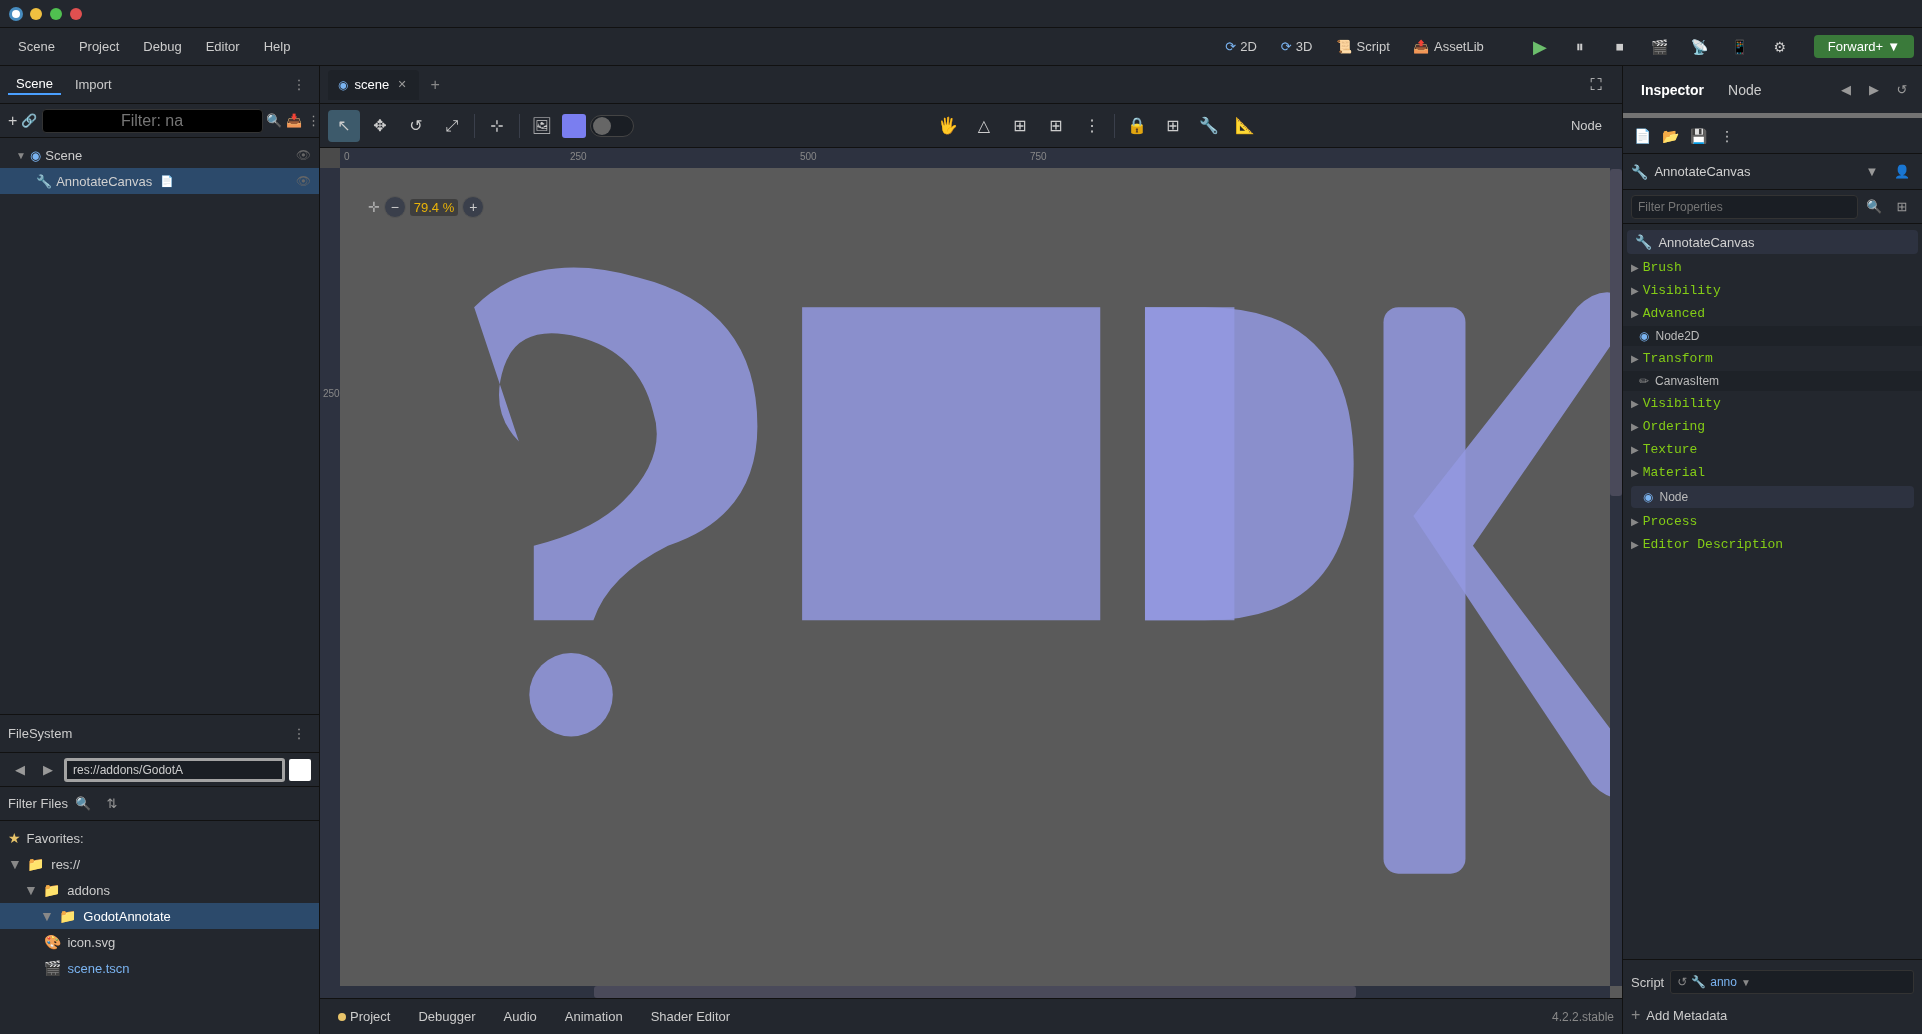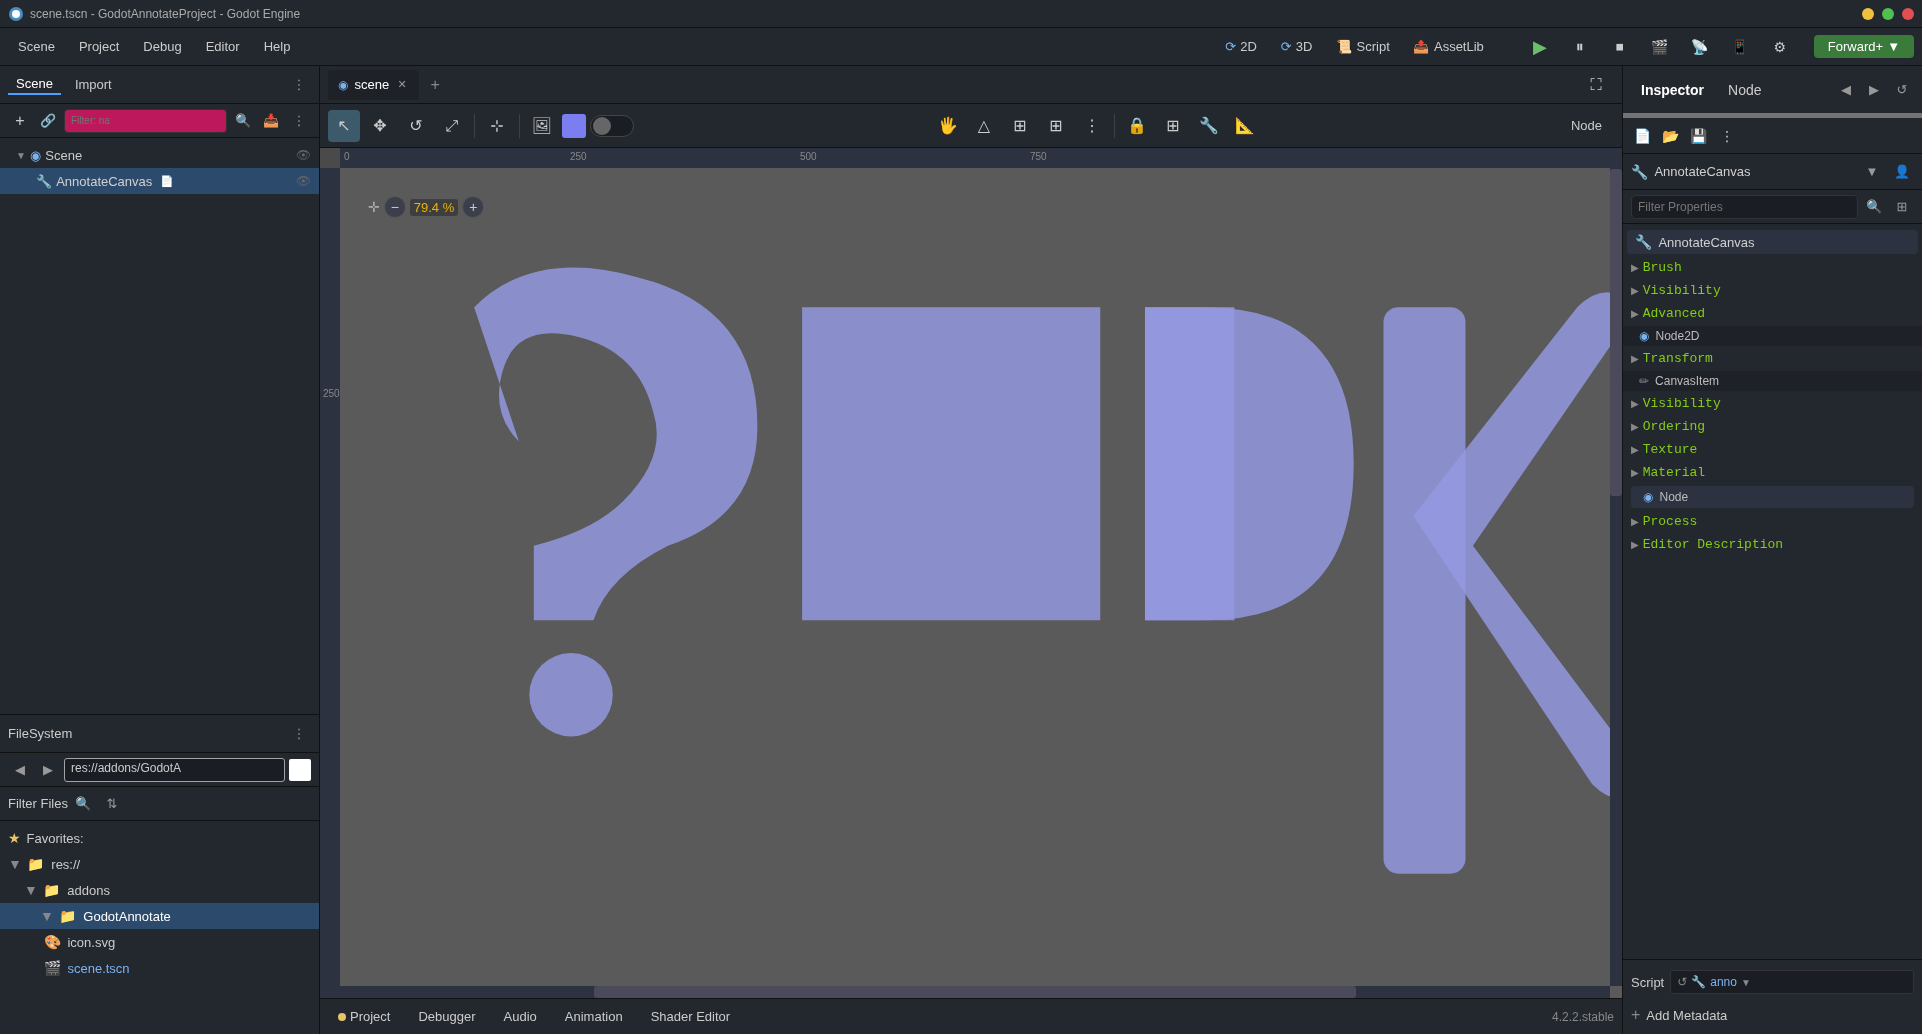--- a/index.html
+++ b/index.html
@@ -123,29 +123,30 @@
     }
     .filter-row {
       display: flex;
       align-items: center;
       padding: 4px 8px;
       gap: 4px;
       border-bottom: 1px solid #111;
       height: 34px;
     }
     .filter-input {
-      background: #be185d;
+      background: #000000;
       border: 1px solid #333;
       border-radius: 4px;
       color: #ccc;
       padding: 2px 6px;
-      font-size: 10px;
+      font-size: 16px;
       flex: 1;
       height: 24px;
       outline: none;
+      text-align: center;
     }
     .scene-tree {
       flex: 1;
       overflow-y: auto;
       padding: 4px 0;
     }
     .tree-item {
       display: flex;
       align-items: center;
       padding: 2px 8px 2px 16px;
@@ -177,27 +178,28 @@
       display: flex;
       align-items: center;
       padding: 4px 8px;
       gap: 4px;
       border-bottom: 1px solid #111;
       height: 34px;
     }
     .fs-path {
       flex: 1;
       background: #1a1e24;
-      border: 1px solid #a3a3a3;
+      border: 3px solid #a3a3a3;
       border-radius: 3px;
       color: #ccc;
       font-size: 12px;
       padding: 2px 6px;
       height: 24px;
       display: flex;
+      align-items: center;
     }
     .fs-path-preview {
       width: 22px; height: 22px;
       background: #fff;
       border-radius: 2px;
     }
     .fs-filter-row {
       display: flex;
       align-items: center;
       padding: 4px 8px;
@@ -530,21 +532,20 @@
     ::-webkit-scrollbar-thumb { background: #3a3f4b; border-radius: 4px; }
   </style>
 </head>
 <body>
 
 <div class="titlebar">
   <svg class="titlebar-icon" viewBox="0 0 16 16">
     <circle cx="8" cy="8" r="7" fill="#478cbf"></circle>
     <circle cx="8" cy="8" r="4" fill="#fff"></circle>
   </svg>
-  <span class="titlebar-title">scene.tscn - GodotAnnotateProject - Godot Engine</span>
   <div class="titlebar-controls">
     <div class="titlebar-btn" style="background:#f0c040;"></div>
     <div class="titlebar-btn" style="background:#50c050;"></div>
     <div class="titlebar-btn" style="background:#e05050;"></div>
   </div>
 </div>
 
 <div class="menubar">
   <div class="menu-item">Scene</div>
   <div class="menu-item">Project</div>

